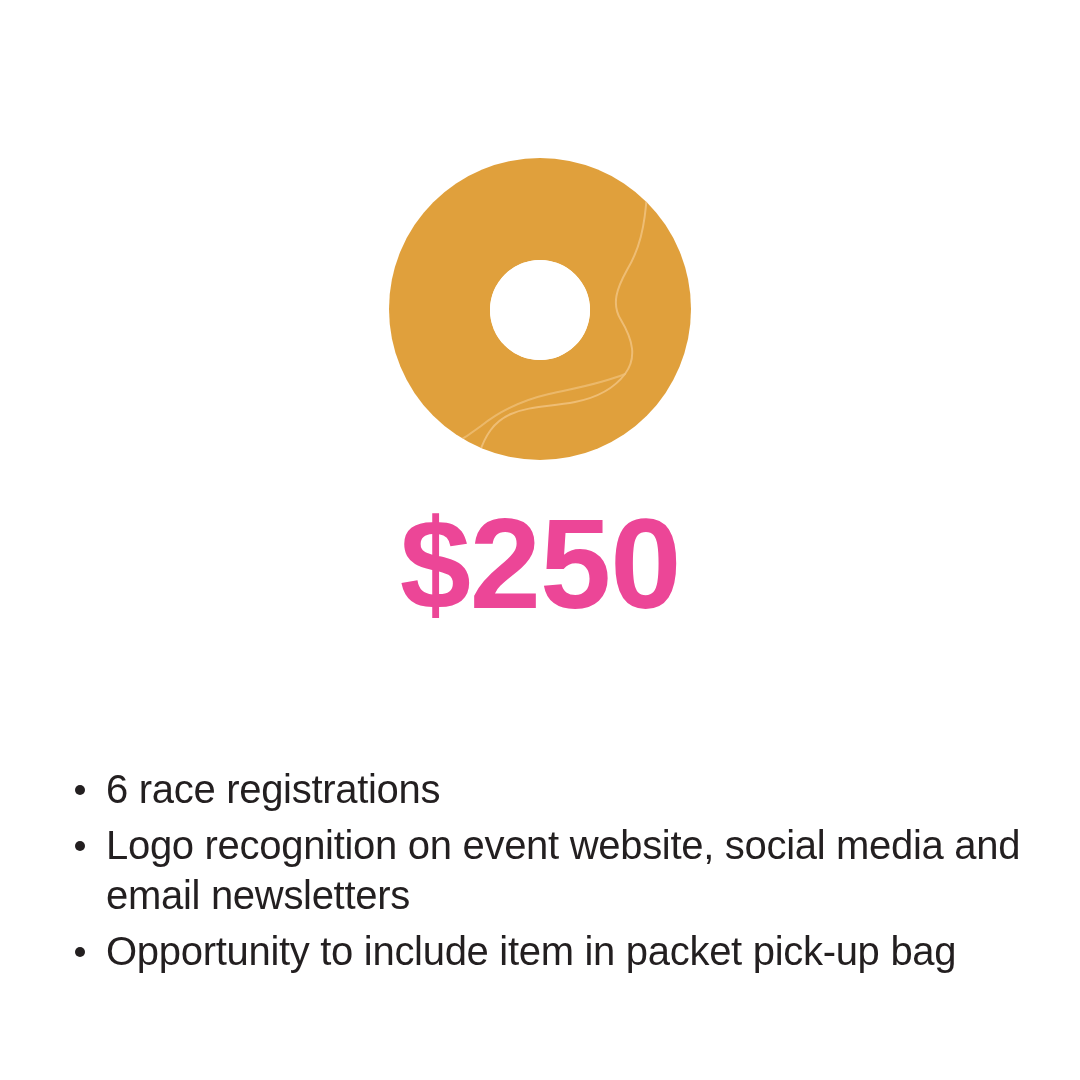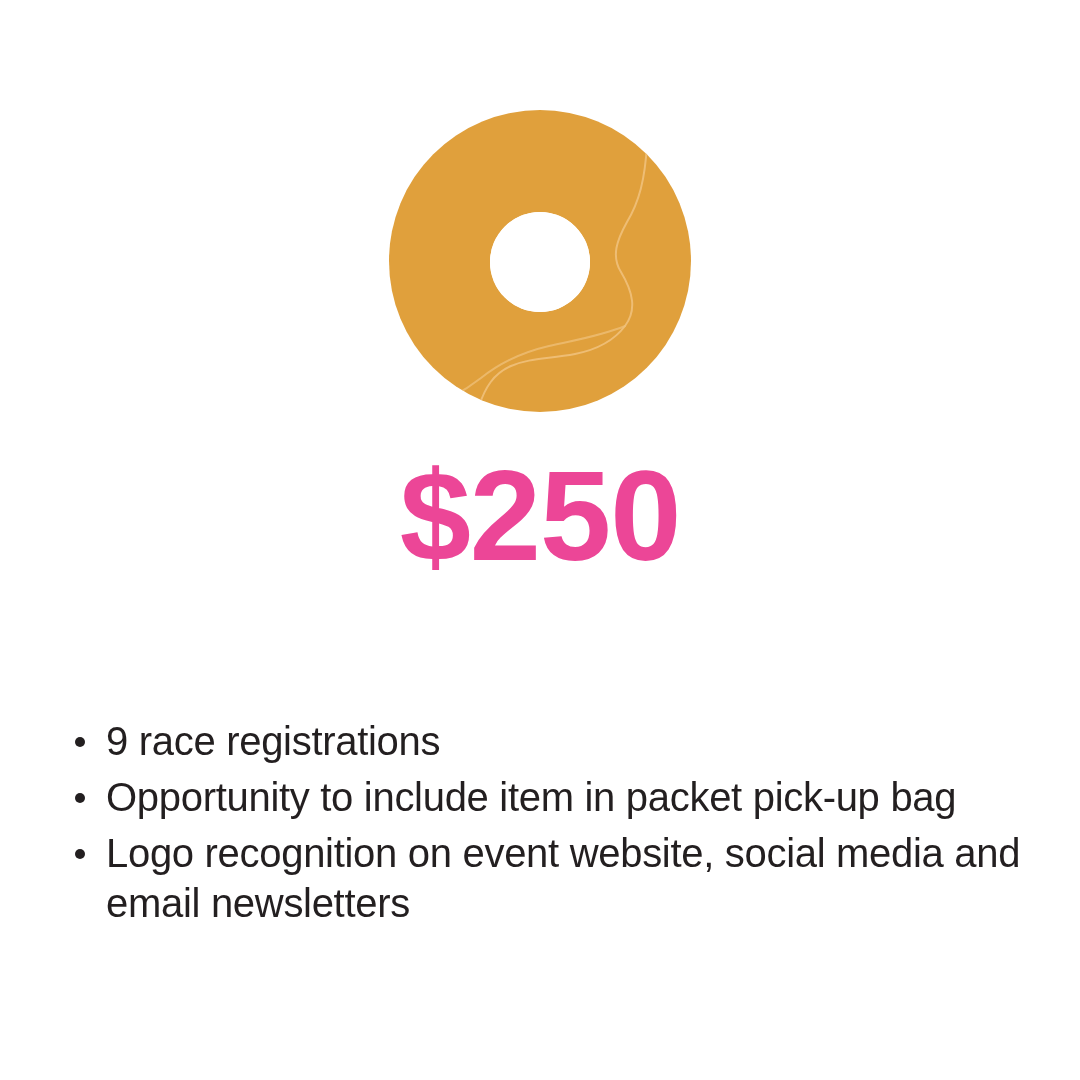--- a/index.html
+++ b/index.html
@@ -11,20 +11,21 @@
   body {
     font-family: "Liberation Sans", sans-serif;
   }
   .card {
     position: relative;
     width: 1080px;
     height: 960px;
     background: #ffffff;
     overflow: hidden;
     box-sizing: border-box;
+    margin-top: 48px;
   }
 
   
   .donut-wrap {
     position: absolute;
     left: 389px;
     top: 110px;
     width: 302px;
     height: 302px;
   }
@@ -139,25 +140,25 @@
       <circle cx="151" cy="152" r="50" fill="#ffffff"></circle>
     </svg>
   </div>
 
   <div class="price">$250</div>
 
 
   <ul class="benefits">
     <li class="benefit-item">
       <span class="bullet-dot"></span>
-      <span class="benefit-text">9 race registrations</span>
+      <span class="benefit-text">6 race registrations</span>
+    </li>
+    <li class="benefit-item">
+      <span class="bullet-dot"></span>
+      <span class="benefit-text">Logo recognition on event website, social media and email newsletters</span>
     </li>
     <li class="benefit-item">
       <span class="bullet-dot"></span>
       <span class="benefit-text">Opportunity to include item in packet pick-up bag</span>
-    </li>
-    <li class="benefit-item">
-      <span class="bullet-dot"></span>
-      <span class="benefit-text">Logo recognition on event website, social media and email newsletters</span>
     </li>
   </ul>
 
 </div>
 
 </body></html>

